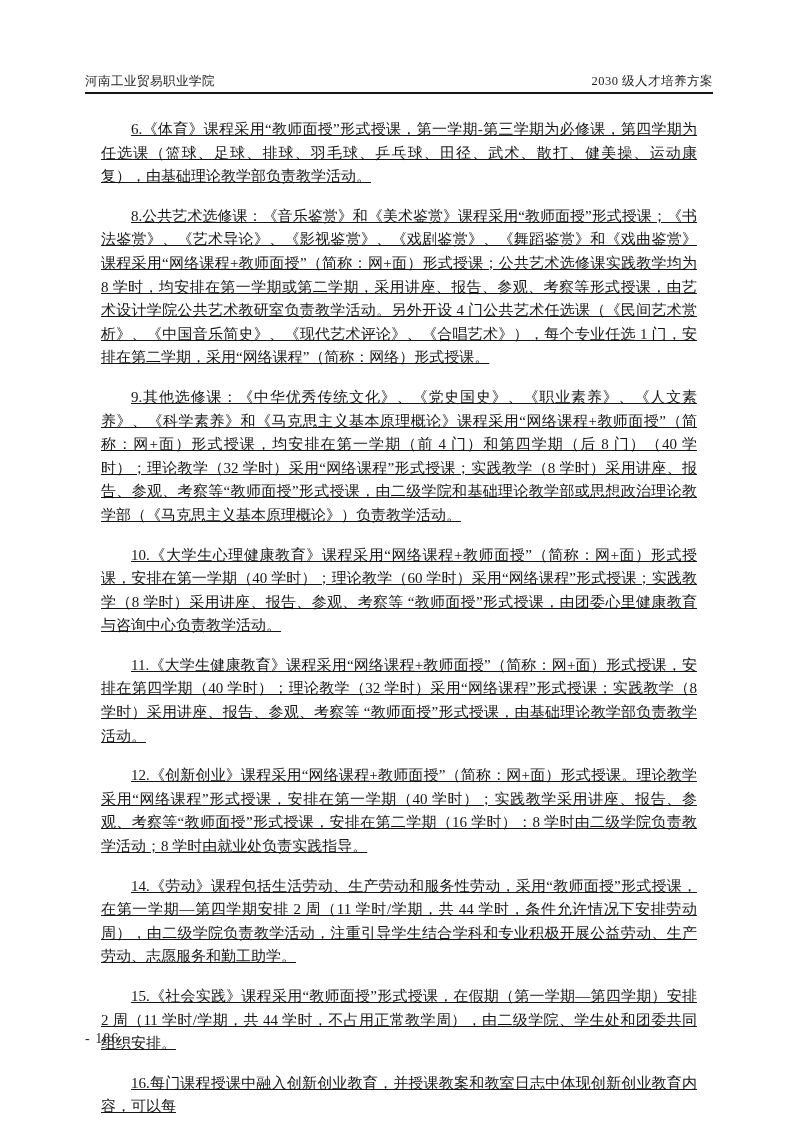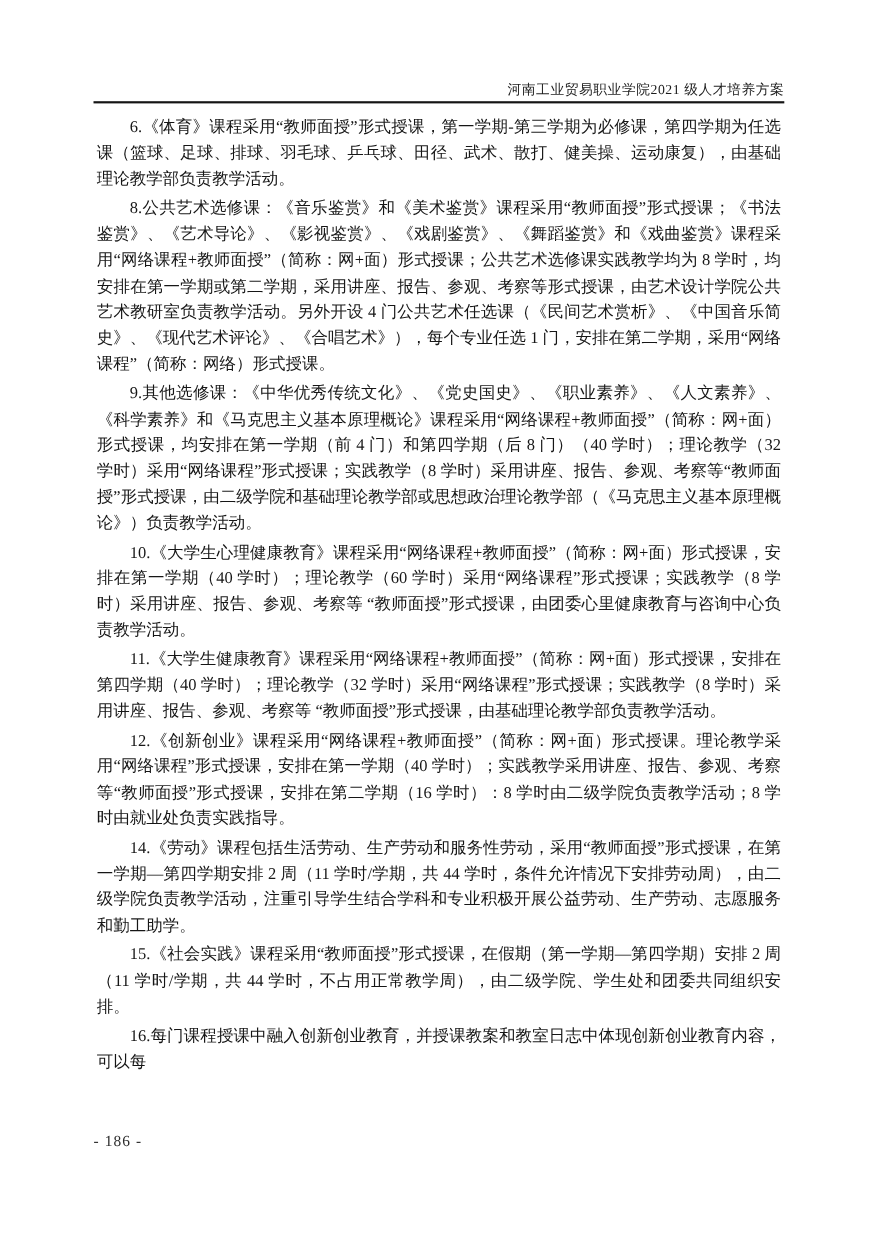--- a/index.html
+++ b/index.html
@@ -15,21 +15,21 @@
     color: #161616;
     font-family: "Liberation Serif", "DejaVu Serif", serif;
     overflow: hidden;
   }
   .header {
     position: absolute;
     left: 85px;
     right: 80px;
     top: 73px;
     display: flex;
-    justify-content: flex-end;
+    justify-content: space-between;
     align-items: baseline;
     font-size: 12.5px;
     color: #1c1c1c;
     letter-spacing: 0.5px;
   }
   .header-rule {
     position: absolute;
     left: 85px;
     right: 80px;
     top: 92px;
@@ -40,42 +40,43 @@
     position: absolute;
     left: 85px;
     top: 102px;
     width: 628px;
     font-size: 15px;
     line-height: 23.6px;
     text-align: justify;
     color: #161616;
   }
   .content p {
-    margin: 3px;
+    margin: 16px;
     padding: 0;
     text-indent: 2em;
     word-break: break-all;
+    text-decoration: underline;
   }
   .footer {
     position: absolute;
     left: 85px;
     top: 1031px;
     font-size: 14px;
     color: #2a2a2a;
     letter-spacing: 1px;
   }
 </style>
 </head>
 <body>
 
 <div class="page">
 
   <div class="header">
     <span class="header-left">河南工业贸易职业学院</span>
-    <span class="header-right">2021 级人才培养方案</span>
+    <span class="header-right">2030 级人才培养方案</span>
   </div>
 
   <div class="header-rule"></div>
 
   <div class="content">
     <p>6.《体育》课程采用“教师面授”形式授课，第一学期-第三学期为必修课，第四学期为任选课（篮球、足球、排球、羽毛球、乒乓球、田径、武术、散打、健美操、运动康复），由基础理论教学部负责教学活动。</p>
     <p>8.公共艺术选修课：《音乐鉴赏》和《美术鉴赏》课程采用“教师面授”形式授课；《书法鉴赏》、《艺术导论》、《影视鉴赏》、《戏剧鉴赏》、《舞蹈鉴赏》和《戏曲鉴赏》课程采用“网络课程+教师面授”（简称：网+面）形式授课；公共艺术选修课实践教学均为 8 学时，均安排在第一学期或第二学期，采用讲座、报告、参观、考察等形式授课，由艺术设计学院公共艺术教研室负责教学活动。另外开设 4 门公共艺术任选课（《民间艺术赏析》、《中国音乐简史》、《现代艺术评论》、《合唱艺术》），每个专业任选 1 门，安排在第二学期，采用“网络课程”（简称：网络）形式授课。</p>
     <p>9.其他选修课：《中华优秀传统文化》、《党史国史》、《职业素养》、《人文素养》、《科学素养》和《马克思主义基本原理概论》课程采用“网络课程+教师面授”（简称：网+面）形式授课，均安排在第一学期（前 4 门）和第四学期（后 8 门）（40 学时）；理论教学（32 学时）采用“网络课程”形式授课；实践教学（8 学时）采用讲座、报告、参观、考察等“教师面授”形式授课，由二级学院和基础理论教学部或思想政治理论教学部（《马克思主义基本原理概论》）负责教学活动。</p>
     <p>10.《大学生心理健康教育》课程采用“网络课程+教师面授”（简称：网+面）形式授课，安排在第一学期（40 学时）；理论教学（60 学时）采用“网络课程”形式授课；实践教学（8 学时）采用讲座、报告、参观、考察等 “教师面授”形式授课，由团委心里健康教育与咨询中心负责教学活动。</p>
     <p>11.《大学生健康教育》课程采用“网络课程+教师面授”（简称：网+面）形式授课，安排在第四学期（40 学时）；理论教学（32 学时）采用“网络课程”形式授课；实践教学（8 学时）采用讲座、报告、参观、考察等 “教师面授”形式授课，由基础理论教学部负责教学活动。</p>

